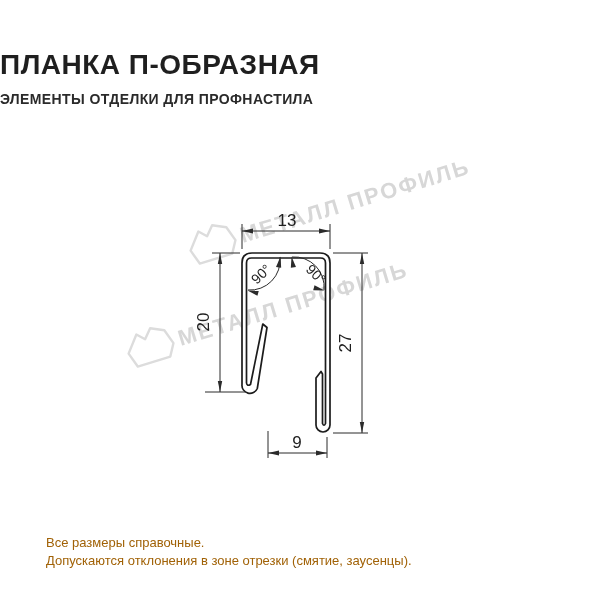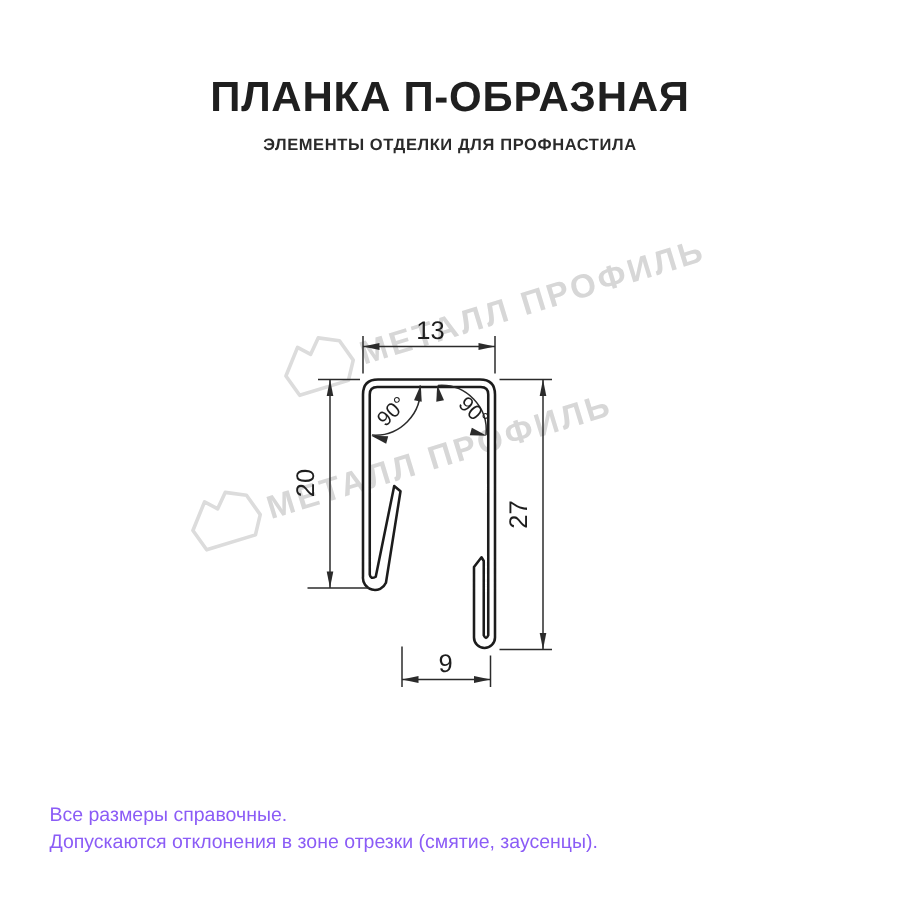--- a/index.html
+++ b/index.html
@@ -1,23 +1,23 @@
 <!DOCTYPE html>
 <html><head>
 <meta charset="utf-8">
 <style>
   html,body{margin:0;padding:0;background:#ffffff;}
   #page{position:relative;width:600px;height:600px;background:#ffffff;overflow:hidden;
         font-family:"Liberation Sans","DejaVu Sans",sans-serif;}
   
-  #header{position:absolute;top:51px;left:0;width:600px;text-align:center;color:#1f1f1f;}
+  #header{position:absolute;top:51px;left:0;width:600px;color:#1f1f1f;}
   .title-line{font-size:28px;font-weight:bold;letter-spacing:0.5px;line-height:27px;color:#1f1f1f;}
-  .subtitle{margin-top:13px;font-size:11px;font-weight:bold;letter-spacing:0.4px;color:#2a2a2a;}
+  .subtitle{margin-top:13px;font-size:14px;font-weight:bold;letter-spacing:0.4px;color:#2a2a2a;}
   
-  #footer{position:absolute;left:33px;top:534px;color:#8b5cf6;font-size:13px;line-height:18px;}
+  #footer{position:absolute;left:46px;top:534px;color:#a16207;font-size:13px;line-height:18px;}
   
   #drawing-svg{position:absolute;left:0;top:0;}
   .prof{fill:#ffffff;stroke:#1c1c1c;stroke-width:1.7;stroke-linejoin:round;}
   .dim{stroke:#2b2b2b;stroke-width:1;fill:none;}
   .dimfill{fill:#2b2b2b;stroke:none;}
   .dimtext{fill:#1e1e1e;font-size:17px;font-family:"Liberation Sans","DejaVu Sans",sans-serif;}
   .angletext{fill:#1e1e1e;font-size:14px;font-family:"Liberation Sans","DejaVu Sans",sans-serif;}
   .wm-text{fill:#d7d7d7;font-size:22px;font-weight:bold;letter-spacing:2px;
            font-family:"Liberation Sans","DejaVu Sans",sans-serif;}
   .wm-logo{fill:#ffffff;stroke:#dcdcdc;stroke-width:2.4;stroke-linejoin:round;}

